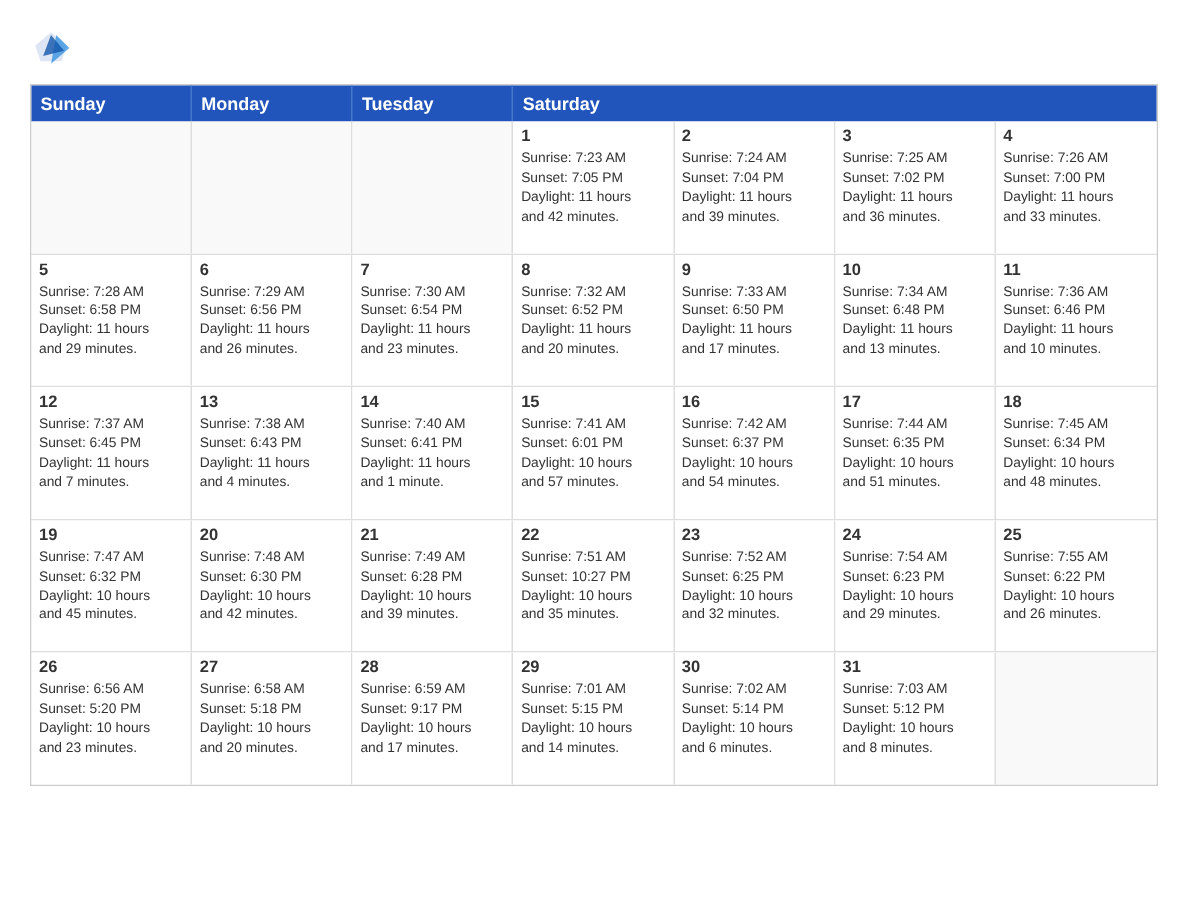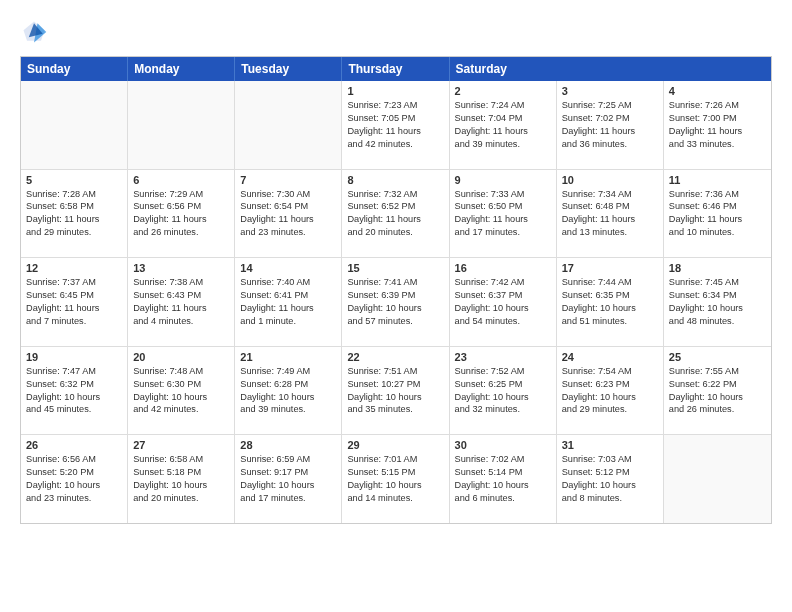--- a/index.html
+++ b/index.html
@@ -135,21 +135,20 @@
       <div class="month-title"></div>
       <div class="location"></div>
     </div>
   </div>
 
   <div class="calendar">
     <div class="cal-header-row">
     <div class="cal-header-cell">Sunday</div>
         <div class="cal-header-cell">Monday</div>
         <div class="cal-header-cell">Tuesday</div>
-        <div class="cal-header-cell">Thursday</div>
         <div class="cal-header-cell">Saturday</div>
       </div>
     <div class="cal-body">
     <div class="cal-row">
           <div class="cal-cell empty"></div>
           <div class="cal-cell empty"></div>
           <div class="cal-cell empty"></div>
           <div class="cal-cell">
             <div class="day-num">1</div>
             <div class="cell-line">Sunrise: 7:23 AM</div>
@@ -248,21 +247,21 @@
           <div class="cal-cell">
             <div class="day-num">14</div>
             <div class="cell-line">Sunrise: 7:40 AM</div>
             <div class="cell-line">Sunset: 6:41 PM</div>
             <div class="cell-line">Daylight: 11 hours</div>
             <div class="cell-line">and 1 minute.</div>
           </div>
           <div class="cal-cell">
             <div class="day-num">15</div>
             <div class="cell-line">Sunrise: 7:41 AM</div>
-            <div class="cell-line">Sunset: 6:39 PM</div>
+            <div class="cell-line">Sunset: 6:01 PM</div>
             <div class="cell-line">Daylight: 10 hours</div>
             <div class="cell-line">and 57 minutes.</div>
           </div>
           <div class="cal-cell">
             <div class="day-num">16</div>
             <div class="cell-line">Sunrise: 7:42 AM</div>
             <div class="cell-line">Sunset: 6:37 PM</div>
             <div class="cell-line">Daylight: 10 hours</div>
             <div class="cell-line">and 54 minutes.</div>
           </div>

